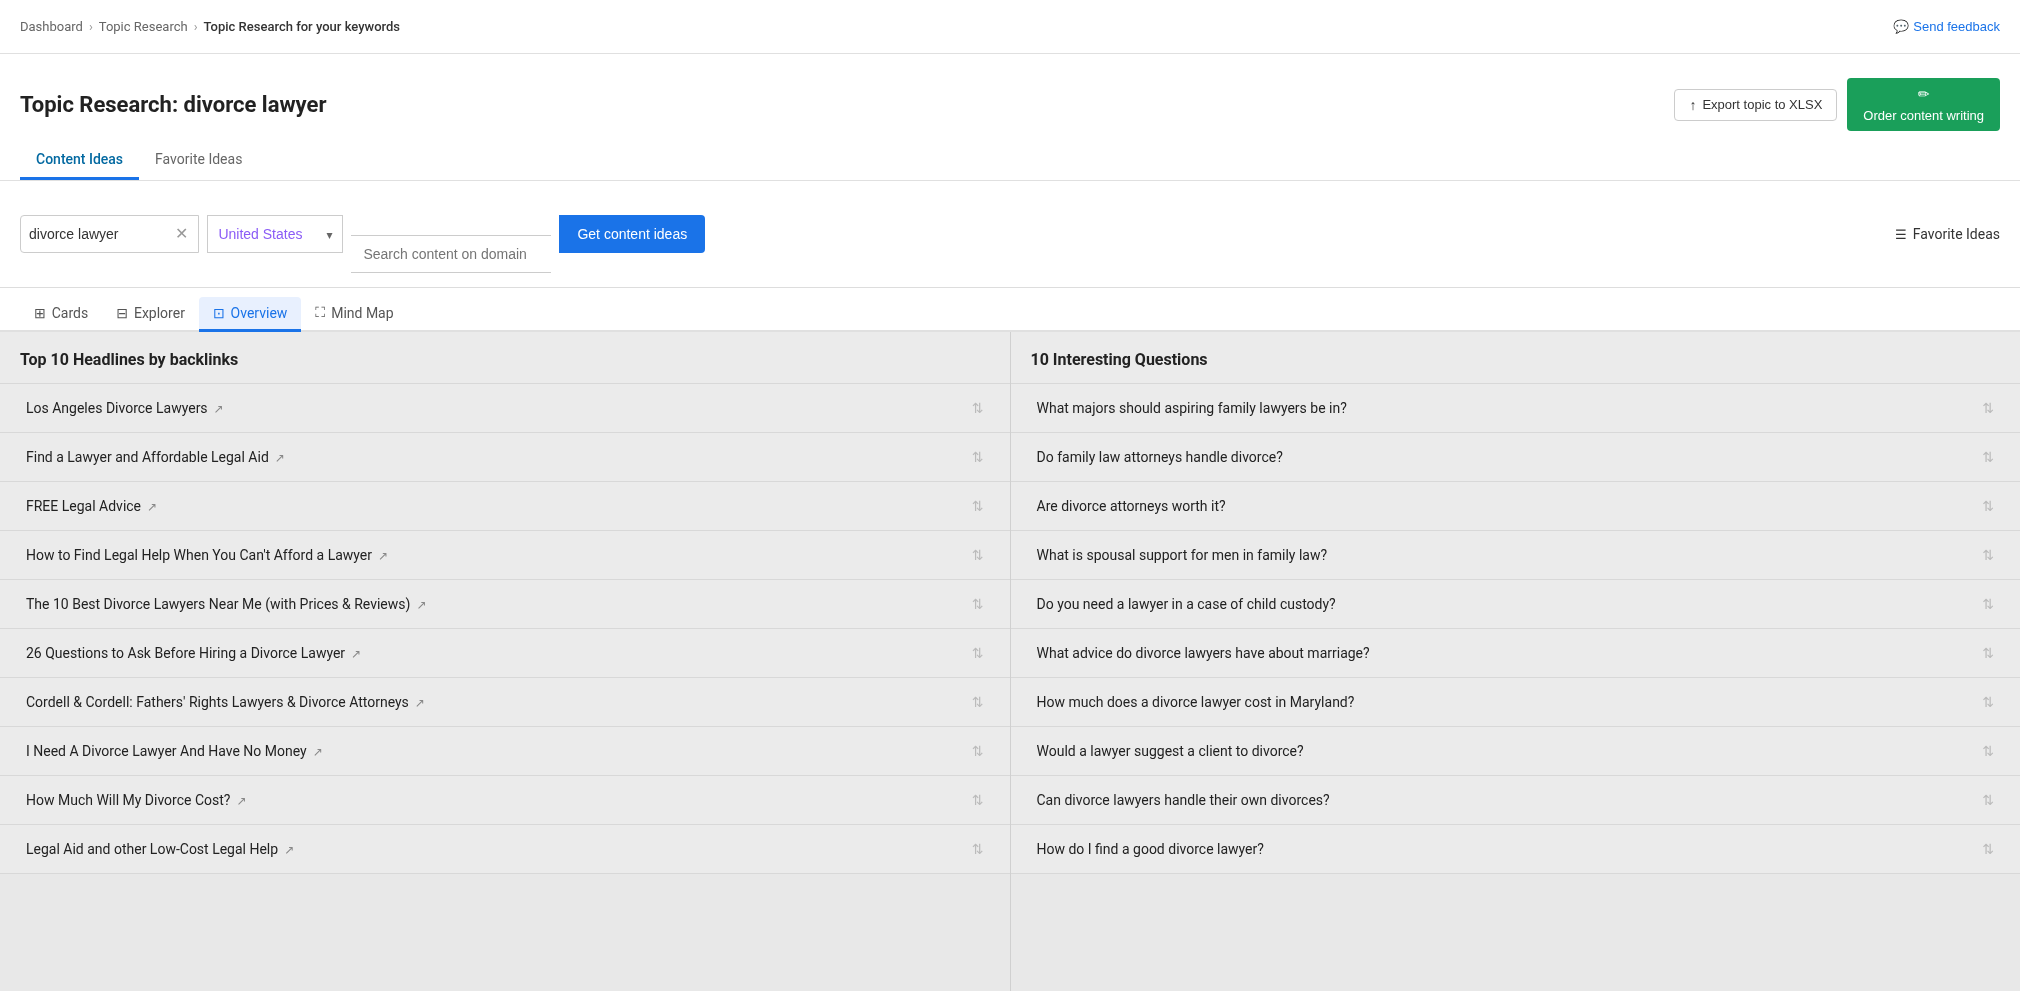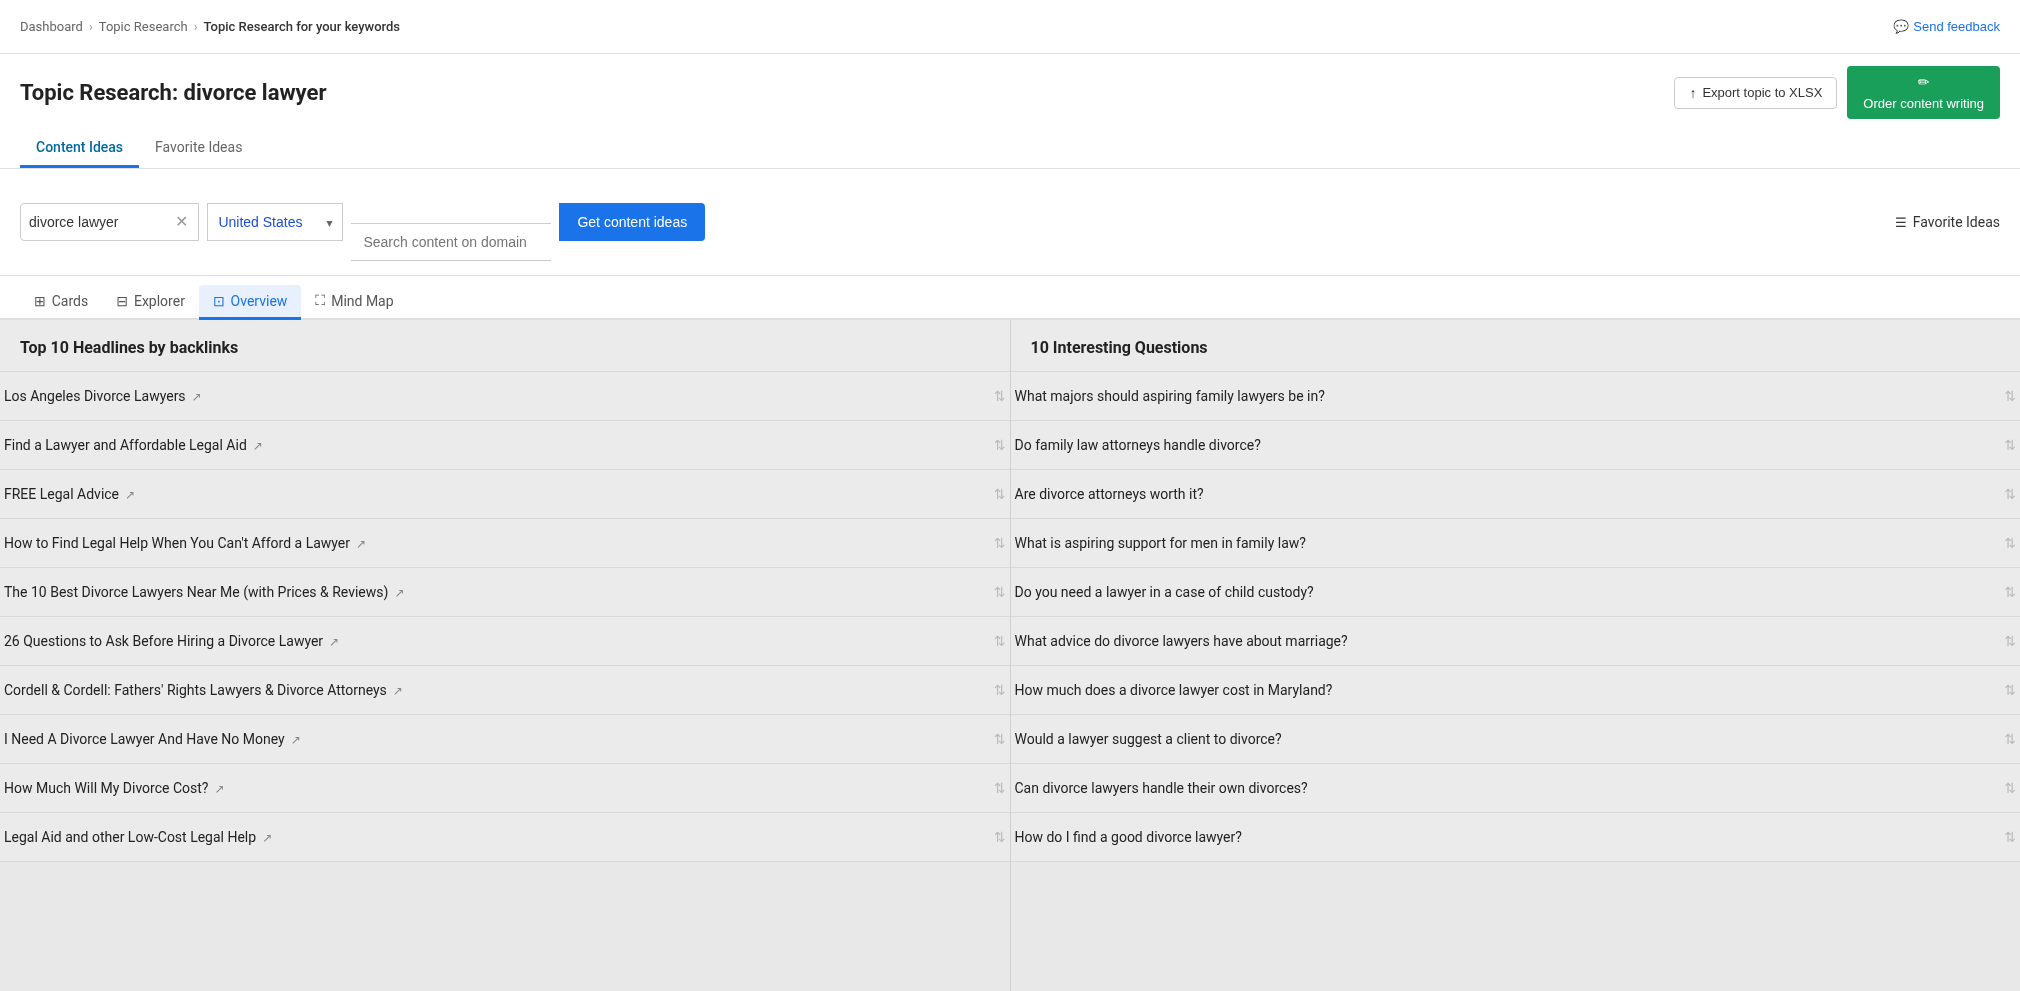--- a/index.html
+++ b/index.html
@@ -44,20 +44,21 @@
     .page-header {
       background: #fff;
       padding: 12px 20px 0 20px;
       border-bottom: 1px solid #e0e0e0;
     }
     .page-title-row {
       display: flex;
       align-items: center;
       justify-content: space-between;
       margin-bottom: 10px;
+      margin-top: 12px;
     }
     .page-title {
       font-size: 22px;
       font-weight: 400;
       color: #333;
     }
     .page-title span {
       font-weight: 700;
       color: #222;
     }
@@ -173,21 +174,21 @@
       font-size: 16px;
       font-weight: 700;
       color: #222;
       background: #ebebeb;
       border-bottom: 1px solid #d8d8d8;
     }
     .panel-item {
       display: flex;
       align-items: center;
       justify-content: space-between;
-      padding: 16px 4px;
+      padding: 16px 26px;
       border-bottom: 1px solid #d8d8d8;
       background: #ebebeb;
       gap: 8px;
     }
     .item-text {
       font-size: 14px;
       color: #222;
       display: flex;
       align-items: center;
       gap: 6px;
@@ -244,21 +245,21 @@
     <div class="tab">Favorite Ideas</div>
   </div>
 </div>
 
 <div style="background:#fff; padding: 14px 20px; display:flex; align-items:center; gap:8px; border-bottom: 1px solid #ddd; flex-wrap: wrap;">
   <div style="display:flex; align-items:center; border:1px solid #ccc; border-radius:4px 0 0 4px; background:#fff; height:38px; padding: 0 8px; gap:4px;">
     <input type="text" class="keyword-input" style="border: none; outline: none; font-size: 14px; width: 140px; color: rgb(51, 51, 51);" value="divorce lawyer">
     <button class="clear-btn">✕</button>
   </div>
   <div style="display:flex; align-items:center; border:1px solid #ccc; border-left: 1px solid #ccc; background:#fff; height:38px; padding:0 10px; gap:4px;">
-    <select style="border:none;outline:none;font-size:14px;color:#1d4ed8;background:transparent;cursor:pointer;appearance:none;-webkit-appearance:none;padding-right:4px;">
+    <select style="border:none;outline:none;font-size:14px;color:#8b5cf6;background:transparent;cursor:pointer;appearance:none;-webkit-appearance:none;padding-right:4px;">
       <option>United States</option>
       <option>United Kingdom</option>
       <option>Canada</option>
       <option>Australia</option>
     </select>
     <span class="chevron-down"></span>
   </div>
   <input type="text" style="border-top: 1px solid rgb(204, 204, 204); border-bottom: 1px solid rgb(204, 204, 204); border-image: initial; border-left: none; border-right: none; height: 38px; padding: 0px 12px; outline: none; font-size: 14px; color: rgb(170, 170, 170); width: 200px; background: rgb(255, 255, 255); margin-top: 40px;" placeholder="Search content on domain">
   <button style="background:#1a73e8;border:none;height:38px;padding:0 18px;cursor:pointer;font-size:14px;color:#fff;border-radius:0 4px 4px 0;font-weight:500;">Get content ideas</button>
 
@@ -373,21 +374,21 @@
     </div>
     <div class="panel-item">
       <span class="item-text">Do family law attorneys handle divorce?</span>
       <span class="icon-sort"></span>
     </div>
     <div class="panel-item">
       <span class="item-text">Are divorce attorneys worth it?</span>
       <span class="icon-sort"></span>
     </div>
     <div class="panel-item">
-      <span class="item-text">What is aspiring support for men in family law?</span>
+      <span class="item-text">What is spousal support for men in family law?</span>
       <span class="icon-sort"></span>
     </div>
     <div class="panel-item">
       <span class="item-text">Do you need a lawyer in a case of child custody?</span>
       <span class="icon-sort"></span>
     </div>
     <div class="panel-item">
       <span class="item-text">What advice do divorce lawyers have about marriage?</span>
       <span class="icon-sort"></span>
     </div>

